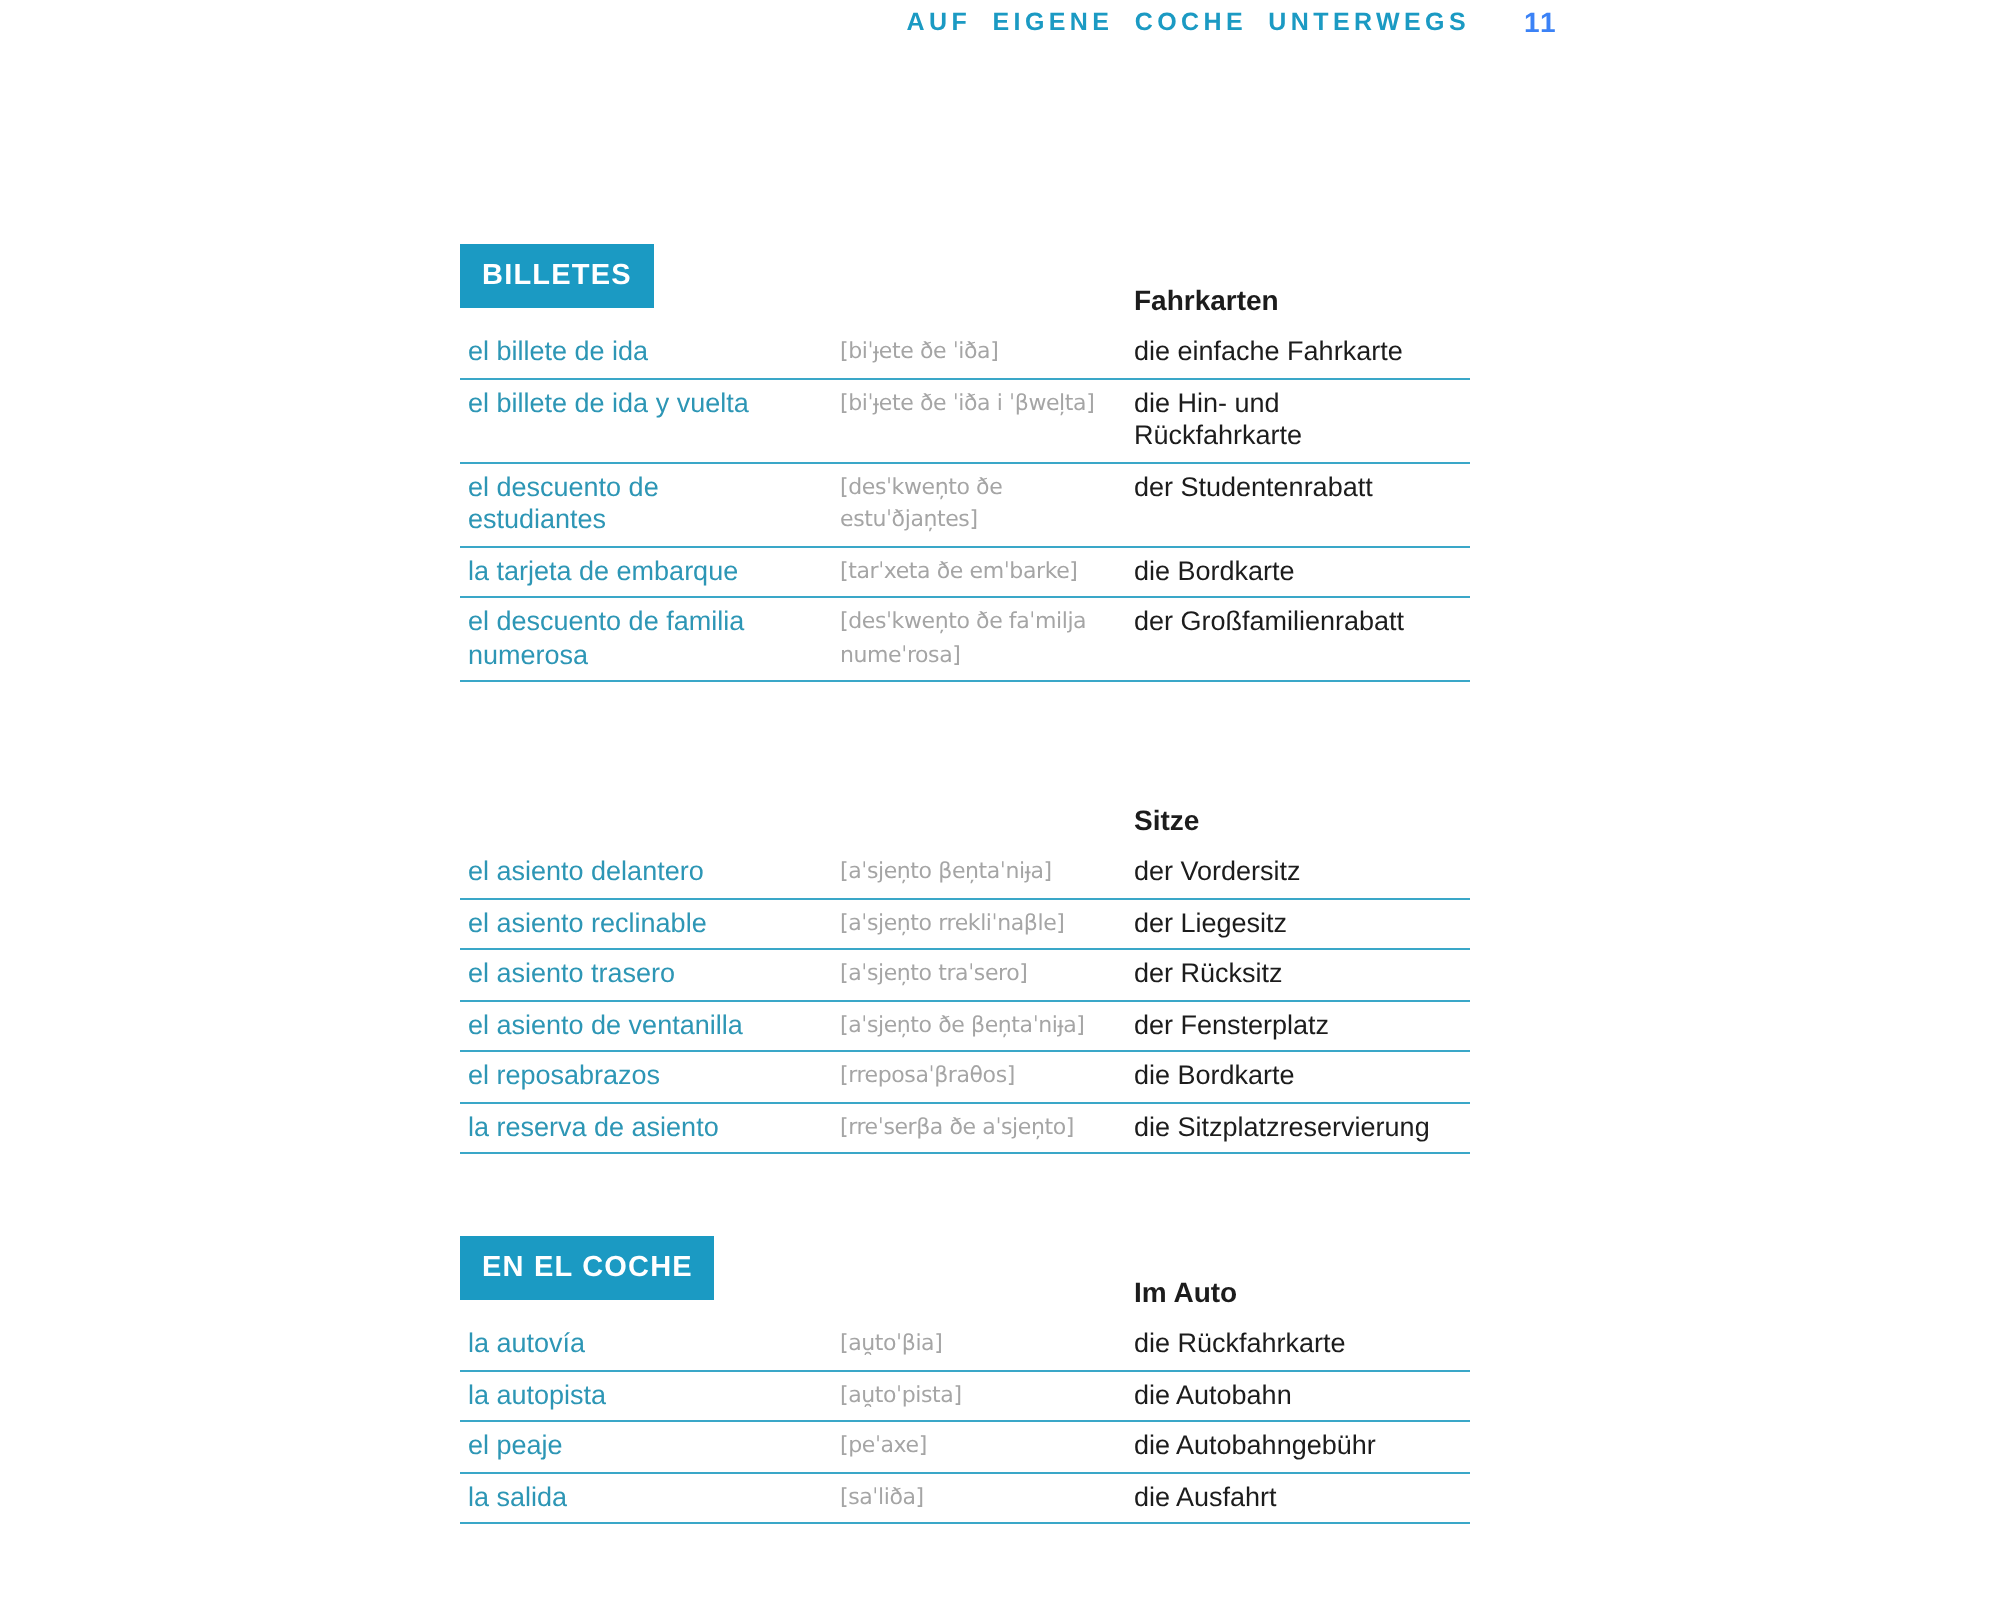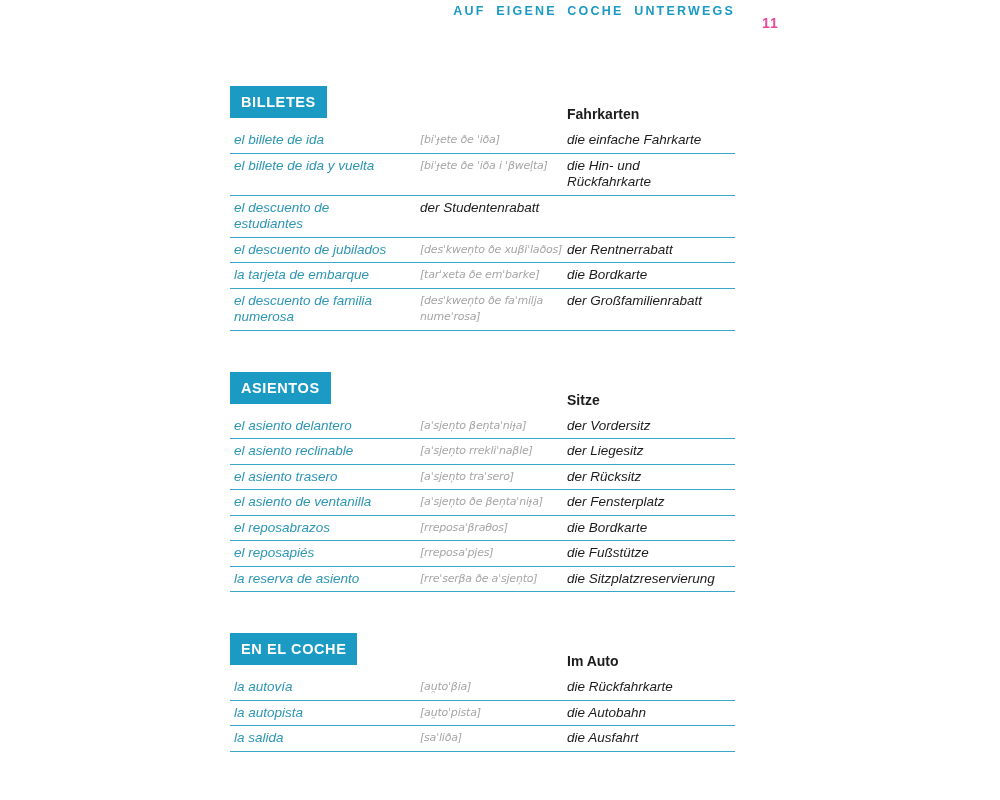--- a/index.html
+++ b/index.html
@@ -22,27 +22,27 @@
   .page-header { position: absolute; top: 0; left: 0; width: 1000px; height: 24px; }
   .running-title {
     position: absolute; top: 4px; right: 265px;
     font-size: 12.5px; font-weight: 700;
     letter-spacing: 2.2px; word-spacing: 5px;
     color: var(--accent);
   }
   .page-number {
     position: absolute; top: 3px; left: 762px;
     font-size: 14px; font-weight: 700;
-    color: #ec4899; letter-spacing: 1px; margin-top: 12px;
+    color: #3b82f6; letter-spacing: 1px;
   }
 
   
   .content { position: absolute; left: 230px; top: 86px; width: 505px; }
 
-  .vocab-section { margin-bottom: 41px; }
+  .vocab-section { margin-bottom: 41px; margin-top: 36px; }
   .section-header { position: relative; height: 32px; margin-bottom: 10px; }
   .badge {
     display: inline-block;
     background: var(--accent);
     color: #ffffff;
     font-size: 14.5px; font-weight: 700;
     letter-spacing: 0.6px;
     height: 32px; line-height: 32px;
     padding: 0 11px;
   }
@@ -51,21 +51,21 @@
     font-size: 14px; font-weight: 700;
     color: var(--german);
   }
 
   .row {
     display: flex;
     align-items: flex-start;
     border-bottom: 1px solid var(--divider);
     padding: 4px 0 4px 4px;
   }
-  .row span { display: block; white-space: pre-line; line-height: 16.5px; font-style: italic; }
+  .row span { display: block; white-space: pre-line; line-height: 16.5px; }
   .c1 { width: 186px; color: var(--spanish); font-size: 13.5px; }
   .c2 { width: 147px; color: var(--phonetic); font-size: 11px;
         font-family: "DejaVu Sans", sans-serif; letter-spacing: -0.2px; }
   .c3 { flex: 1; color: var(--german); font-size: 13.5px; }
 </style>
 </head>
 <body>
 
 <div class="page">
 
@@ -90,48 +90,44 @@
   <div class="row">
     <span class="c1">el billete de ida y vuelta</span>
     <span class="c2">[biˈɟete ðe ˈiða i ˈβweļta]</span>
     <span class="c3">die Hin- und
 Rückfahrkarte</span>
   </div>
 
   <div class="row">
     <span class="c1">el descuento de
 estudiantes</span>
+    <span class="c2">[desˈkweņto ðe
+estuˈðjaņtes]</span>
     <span class="c3">der Studentenrabatt</span>
   </div>
 
-  <div class="row">
-    <span class="c1">el descuento de jubilados</span>
-    <span class="c2">[desˈkweņto ðe xuβiˈlaðos]</span>
-    <span class="c3">der Rentnerrabatt</span>
-  </div>
 
   <div class="row">
     <span class="c1">la tarjeta de embarque</span>
     <span class="c2">[tarˈxeta ðe emˈbarke]</span>
     <span class="c3">die Bordkarte</span>
   </div>
 
   <div class="row">
     <span class="c1">el descuento de familia
 numerosa</span>
     <span class="c2">[desˈkweņto ðe faˈmilja
 numeˈrosa]</span>
     <span class="c3">der Großfamilienrabatt</span>
   </div>
 </div>
   </section>
 
   <section class="vocab-section">
     <div class="section-header">
-      <span class="badge">ASIENTOS</span>
       <span class="heading">Sitze</span>
     </div>
     <div class="rows">
   <div class="row">
     <span class="c1">el asiento delantero</span>
     <span class="c2">[aˈsjeņto βeņtaˈniɟa]</span>
     <span class="c3">der Vordersitz</span>
   </div>
 
 
@@ -152,25 +148,20 @@
     <span class="c2">[aˈsjeņto ðe βeņtaˈniɟa]</span>
     <span class="c3">der Fensterplatz</span>
   </div>
 
   <div class="row">
     <span class="c1">el reposabrazos</span>
     <span class="c2">[rreposaˈβraθos]</span>
     <span class="c3">die Bordkarte</span>
   </div>
 
-  <div class="row">
-    <span class="c1">el reposapiés</span>
-    <span class="c2">[rreposaˈpjes]</span>
-    <span class="c3">die Fußstütze</span>
-  </div>
 
   <div class="row">
     <span class="c1">la reserva de asiento</span>
     <span class="c2">[rreˈserβa ðe aˈsjeņto]</span>
     <span class="c3">die Sitzplatzreservierung</span>
   </div>
 </div>
   </section>
 
   <section class="vocab-section">
@@ -184,20 +175,25 @@
     <span class="c2">[au̯toˈβia]</span>
     <span class="c3">die Rückfahrkarte</span>
   </div>
 
   <div class="row">
     <span class="c1">la autopista</span>
     <span class="c2">[au̯toˈpista]</span>
     <span class="c3">die Autobahn</span>
   </div>
 
+  <div class="row">
+    <span class="c1">el peaje</span>
+    <span class="c2">[peˈaxe]</span>
+    <span class="c3">die Autobahngebühr</span>
+  </div>
 
   <div class="row">
     <span class="c1">la salida</span>
     <span class="c2">[saˈliða]</span>
     <span class="c3">die Ausfahrt</span>
   </div>
 </div>
   </section>
 </div>
 </div>

